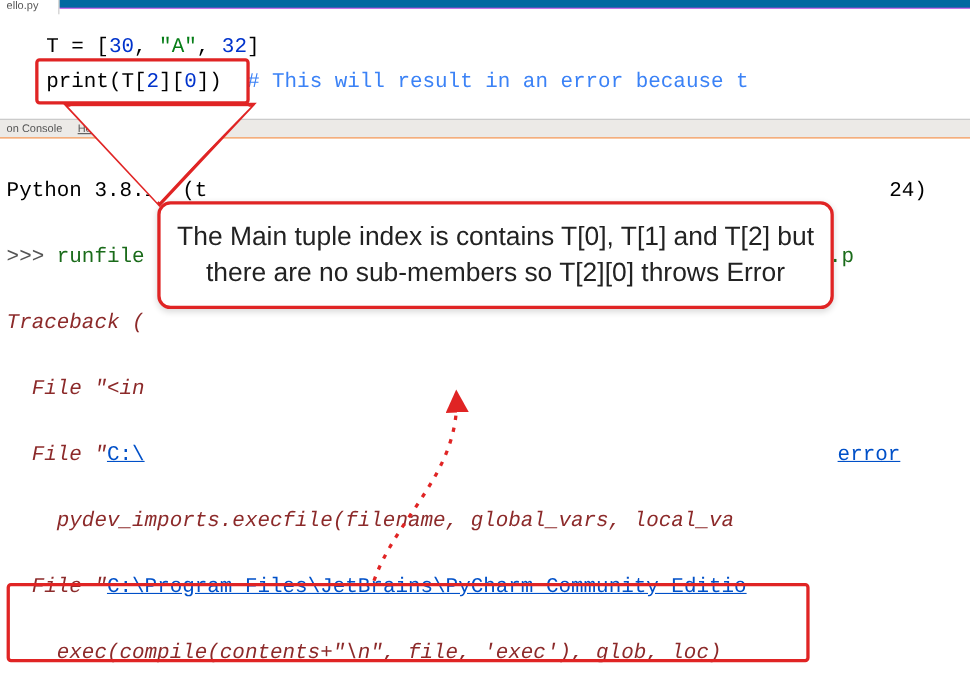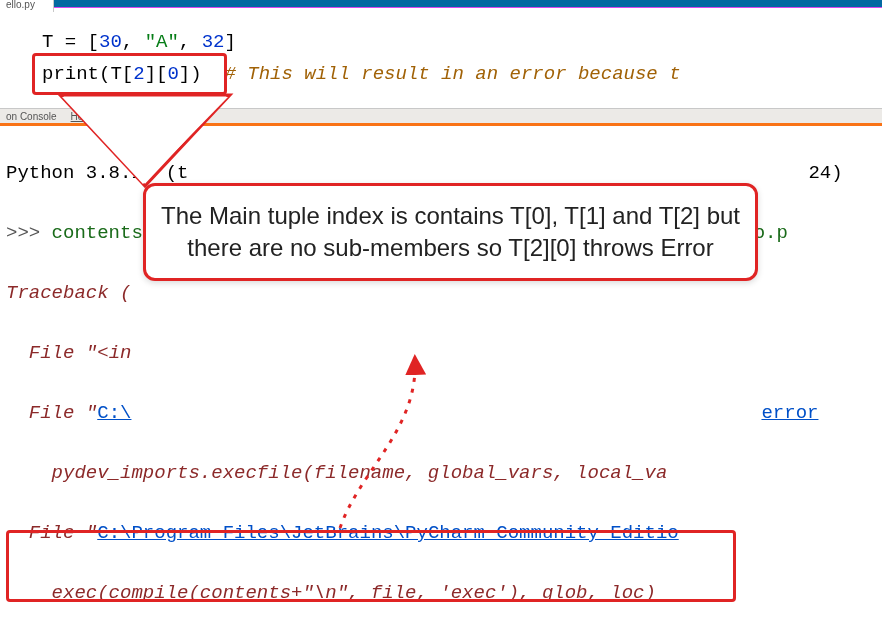--- a/index.html
+++ b/index.html
@@ -28,31 +28,31 @@
     top: -8px;
   }
   .editor-area { padding: 18px 0 18px 42px; background: #fff; }
   .code-line { white-space: pre; line-height: 32px; }
   .kw { color: #000; }
   .num { color: #0033cc; }
   .str { color: #067d17; }
   .op { color: #000; }
   .func { color: #000; }
   .pnum { color: #0033cc; }
-  .comment { color: #a16207; font-style: italic; }
+  .comment { color: #3b82f6; }
   .highlight-box {
     position: absolute;
     border: 3px solid #e02424;
     border-radius: 4px;
     pointer-events: none;
   }
   .sep-bar {
     background: #eceae7;
     border-top: 1px solid #c8c8c8;
-    border-bottom: 3px solid #f97316;
+    border-bottom: 1px solid #f97316;
     height: 18px;
     font-family: Arial, sans-serif;
     font-size: 10px;
     color: #555;
     padding-left: 2px;
     display: flex;
     align-items: center;
     gap: 6px;
   }
   .sep-tab { padding: 0 4px; }
@@ -94,21 +94,21 @@
   <div class="code-line"><span class="func">print</span><span>(T[</span><span class="pnum">2</span><span>][</span><span class="pnum">0</span><span>])</span>  <span class="comment"># This will result in an error because t</span></div>
 </div>
 
 <div class="sep-bar">
   <span class="sep-tab">on Console</span>
   <span class="sep-tab active">Hello</span>
 </div>
 
 <div class="console-area">
 <div><span>Python 3.8.1  (t</span><span style="display:inline-block;width:620px"></span><span>24)</span></div>
-<div><span class="prompt">&gt;&gt;&gt; </span><span style="color:#1a6b1a">contents</span><span style="display:inline-block;width:588px"></span><span style="color:#1a6b1a">llo.p</span></div>
+<div><span class="prompt">&gt;&gt;&gt; </span><span style="color:#1a6b1a">runfile</span><span style="display:inline-block;width:588px"></span><span style="color:#1a6b1a">llo.p</span></div>
 <div><span class="err">Traceback (</span></div>
 <div><span class="err">  File </span><span class="err">"&lt;in</span></div>
 <div><span class="err">  File </span><span class="err">"</span><span class="link">C:\</span><span style="display:inline-block;width:630px"></span><span class="link">error</span></div>
 <div><span class="err">    pydev_imports.execfile(filename, global_vars, local_va</span></div>
 <div><span class="err">  File </span><span class="err">"</span><span class="link">C:\Program Files\JetBrains\PyCharm Community Editio</span></div>
 <div><span class="err">    exec(compile(contents+"\n", file, 'exec'), glob, loc)</span></div>
 
 
 
 </div>

